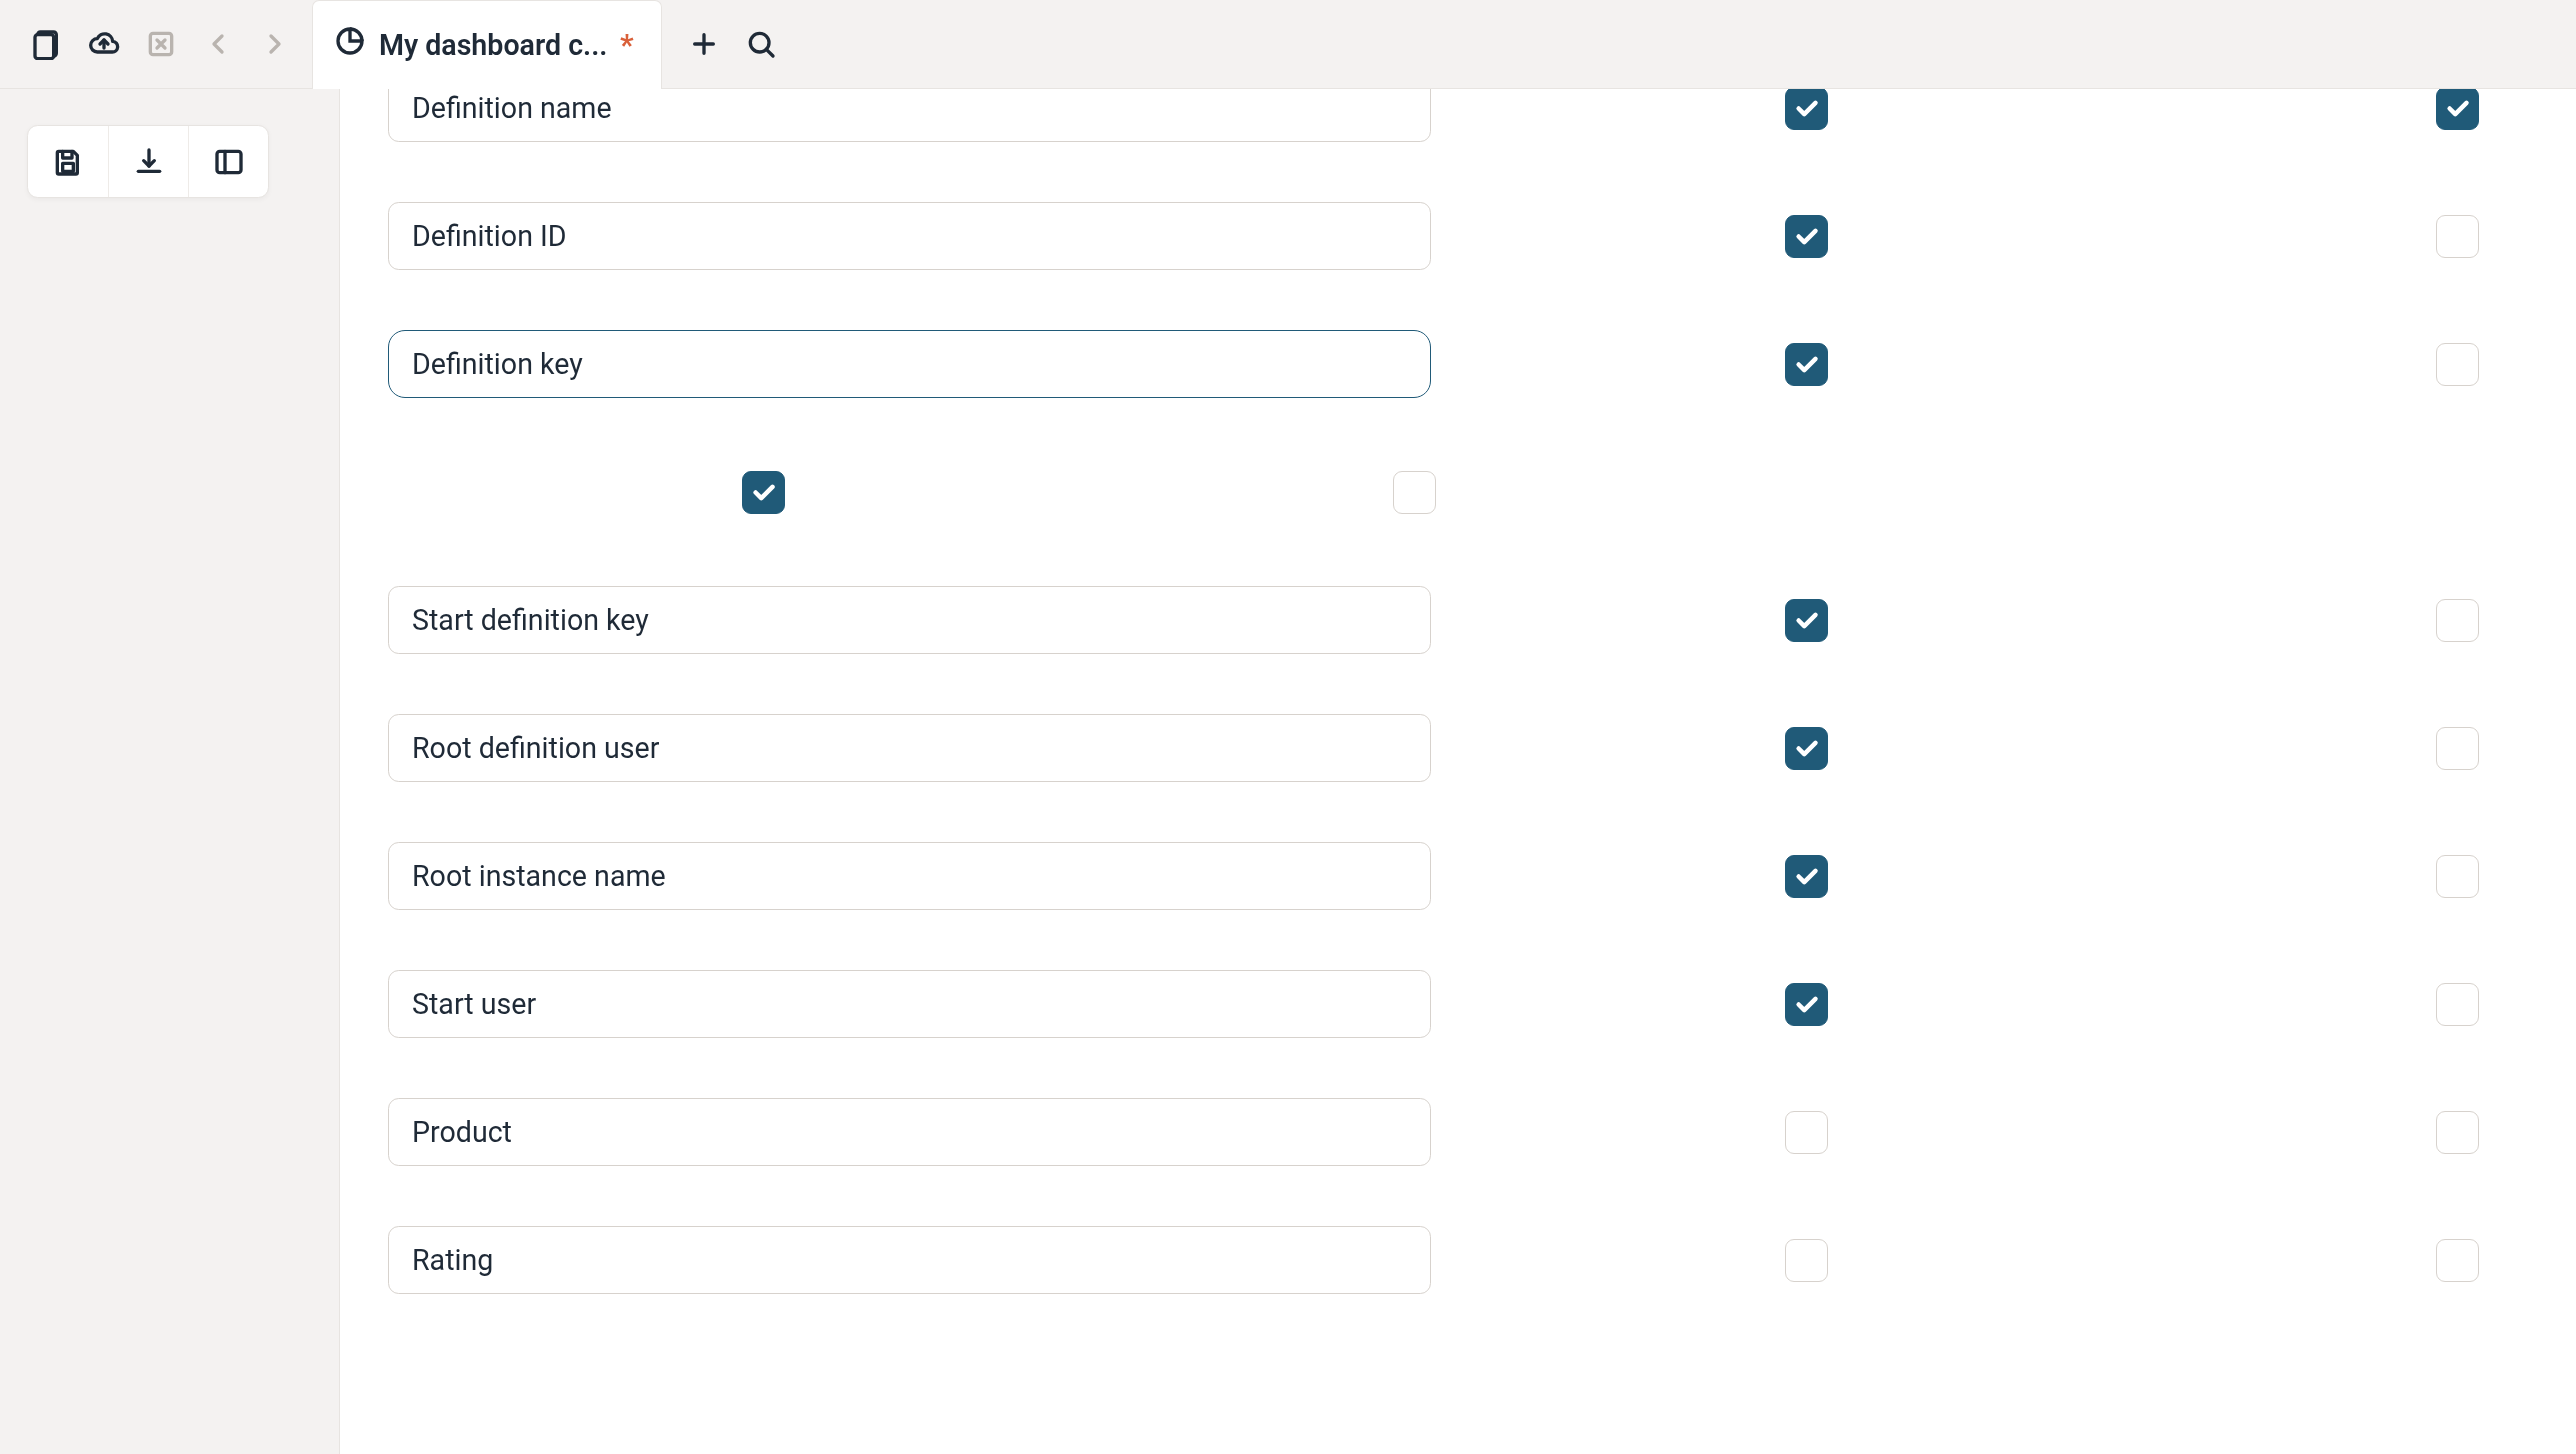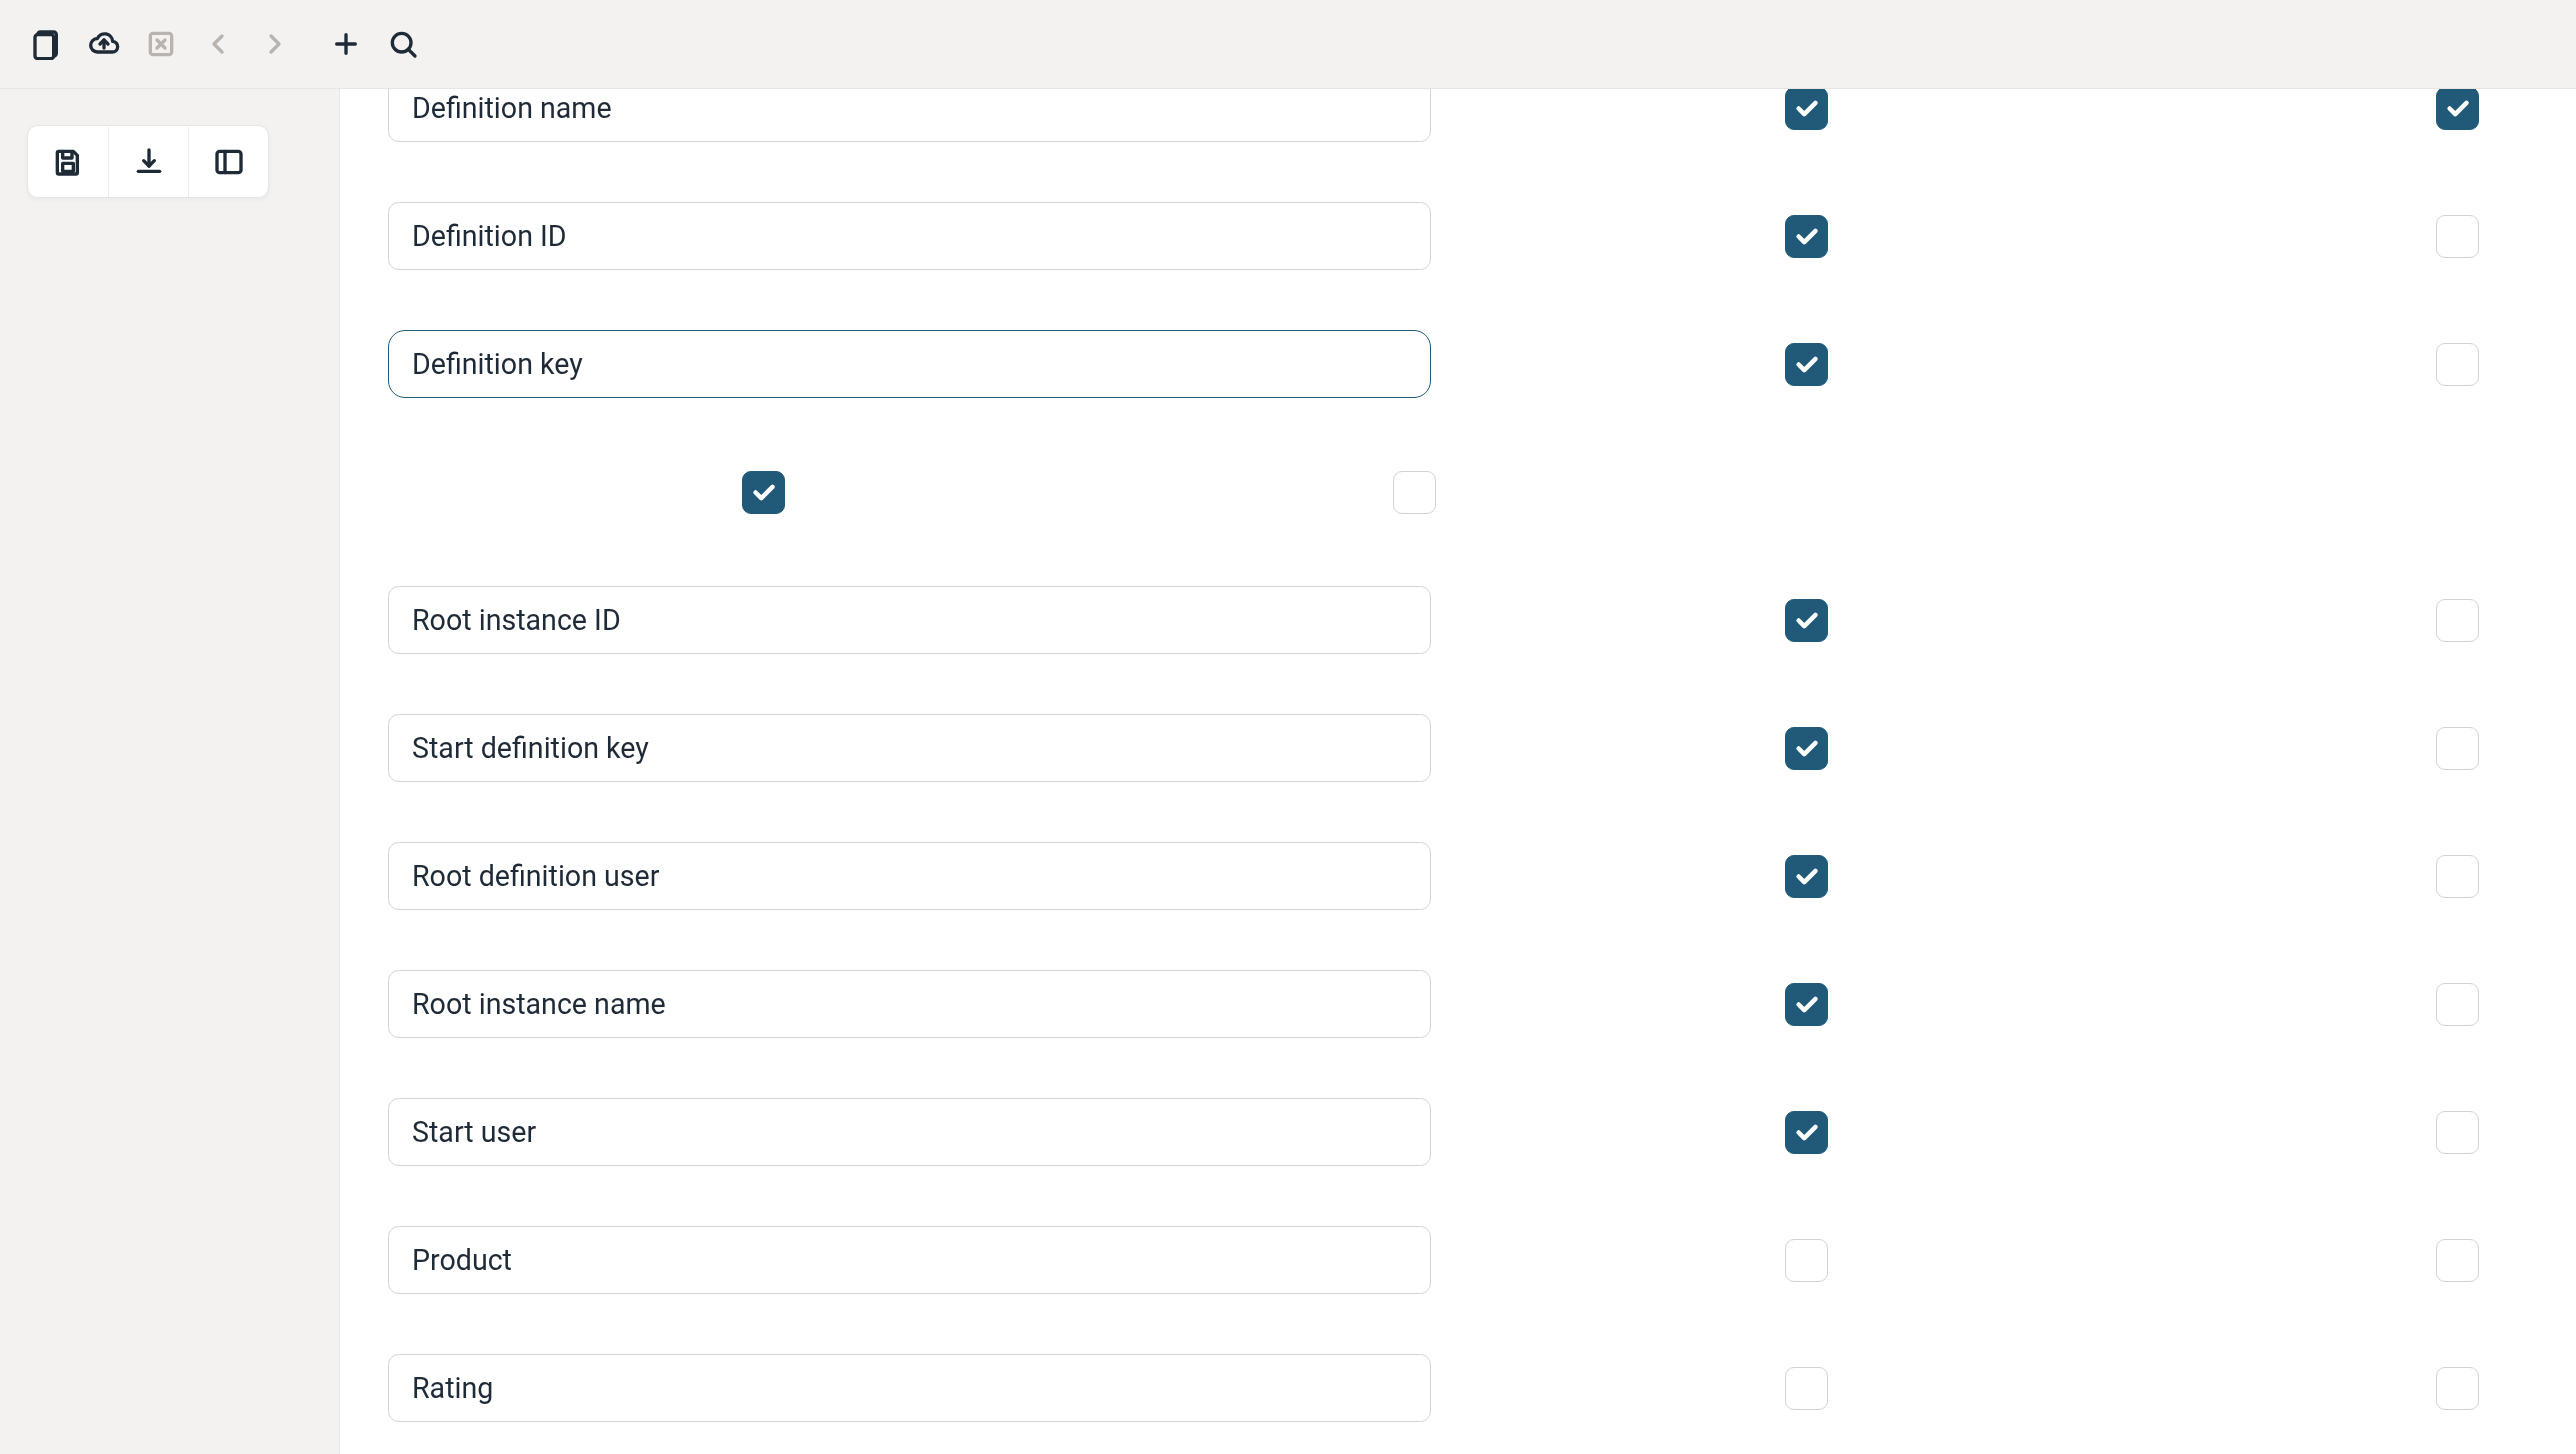--- a/index.html
+++ b/index.html
@@ -158,20 +158,30 @@
     <svg viewBox="0 0 24 24">
         <path d="M15 6l-6 6 6 6"></path>
       </svg>
   </div>
   <div class="tb-icon-btn disabled">
     <svg viewBox="0 0 24 24">
         <path d="M9 6l6 6-6 6"></path>
       </svg>
   </div>
 
+  <div class="tab">
+    <span>
+      <svg viewBox="0 0 24 24">
+          <path d="M12 3a9 9 0 1 0 9 9h-9V3z"></path>
+          <path d="M12 3a9 9 0 0 1 9 9"></path>
+        </svg>
+    </span>
+    <span>My dashboard c...</span>
+    <span class="dirty">*</span>
+  </div>
 
   <div class="tb-icon-btn" style="margin-left:14.3px">
     <svg viewBox="0 0 24 24">
         <path d="M12 5v14M5 12h14"></path>
       </svg>
   </div>
   <div class="tb-icon-btn">
     <svg viewBox="0 0 24 24">
         <circle cx="11" cy="11" r="7"></circle>
         <path d="M21 21l-5-5"></path>
@@ -262,35 +272,20 @@
               <path d="M5 12l5 5L20 7"></path>
             </svg>
           </div>
         </div>
         <div class="cb-cell cb-col-2">
           <div class="checkbox"></div>
         </div>
       </div>
       <div class="row">
         <div class="field">
-          <span>Root instance ID</span>
-        </div>
-        <div class="cb-cell cb-col-1">
-          <div class="checkbox on">
-            <svg viewBox="0 0 24 24">
-              <path d="M5 12l5 5L20 7"></path>
-            </svg>
-          </div>
-        </div>
-        <div class="cb-cell cb-col-2">
-          <div class="checkbox"></div>
-        </div>
-      </div>
-      <div class="row">
-        <div class="field">
           <span>Start definition key</span>
         </div>
         <div class="cb-cell cb-col-1">
           <div class="checkbox on">
             <svg viewBox="0 0 24 24">
               <path d="M5 12l5 5L20 7"></path>
             </svg>
           </div>
         </div>
         <div class="cb-cell cb-col-2">

